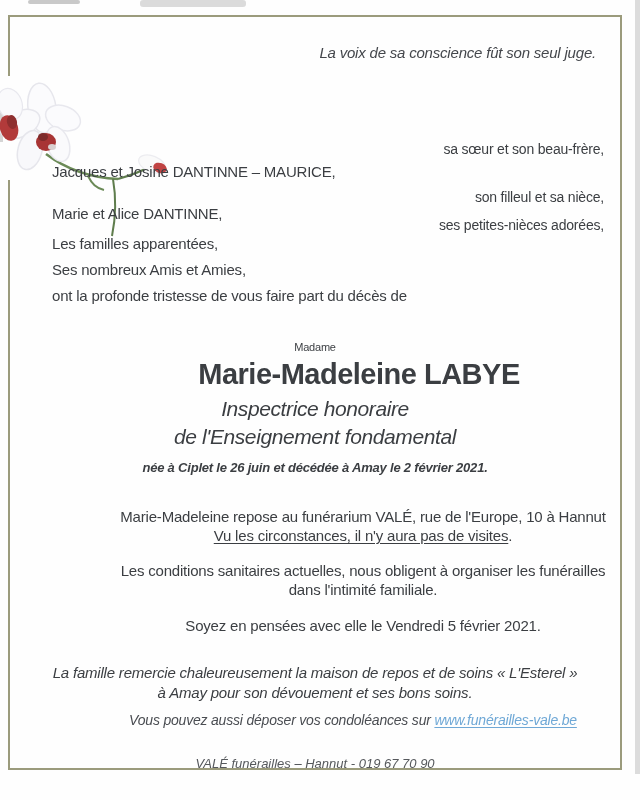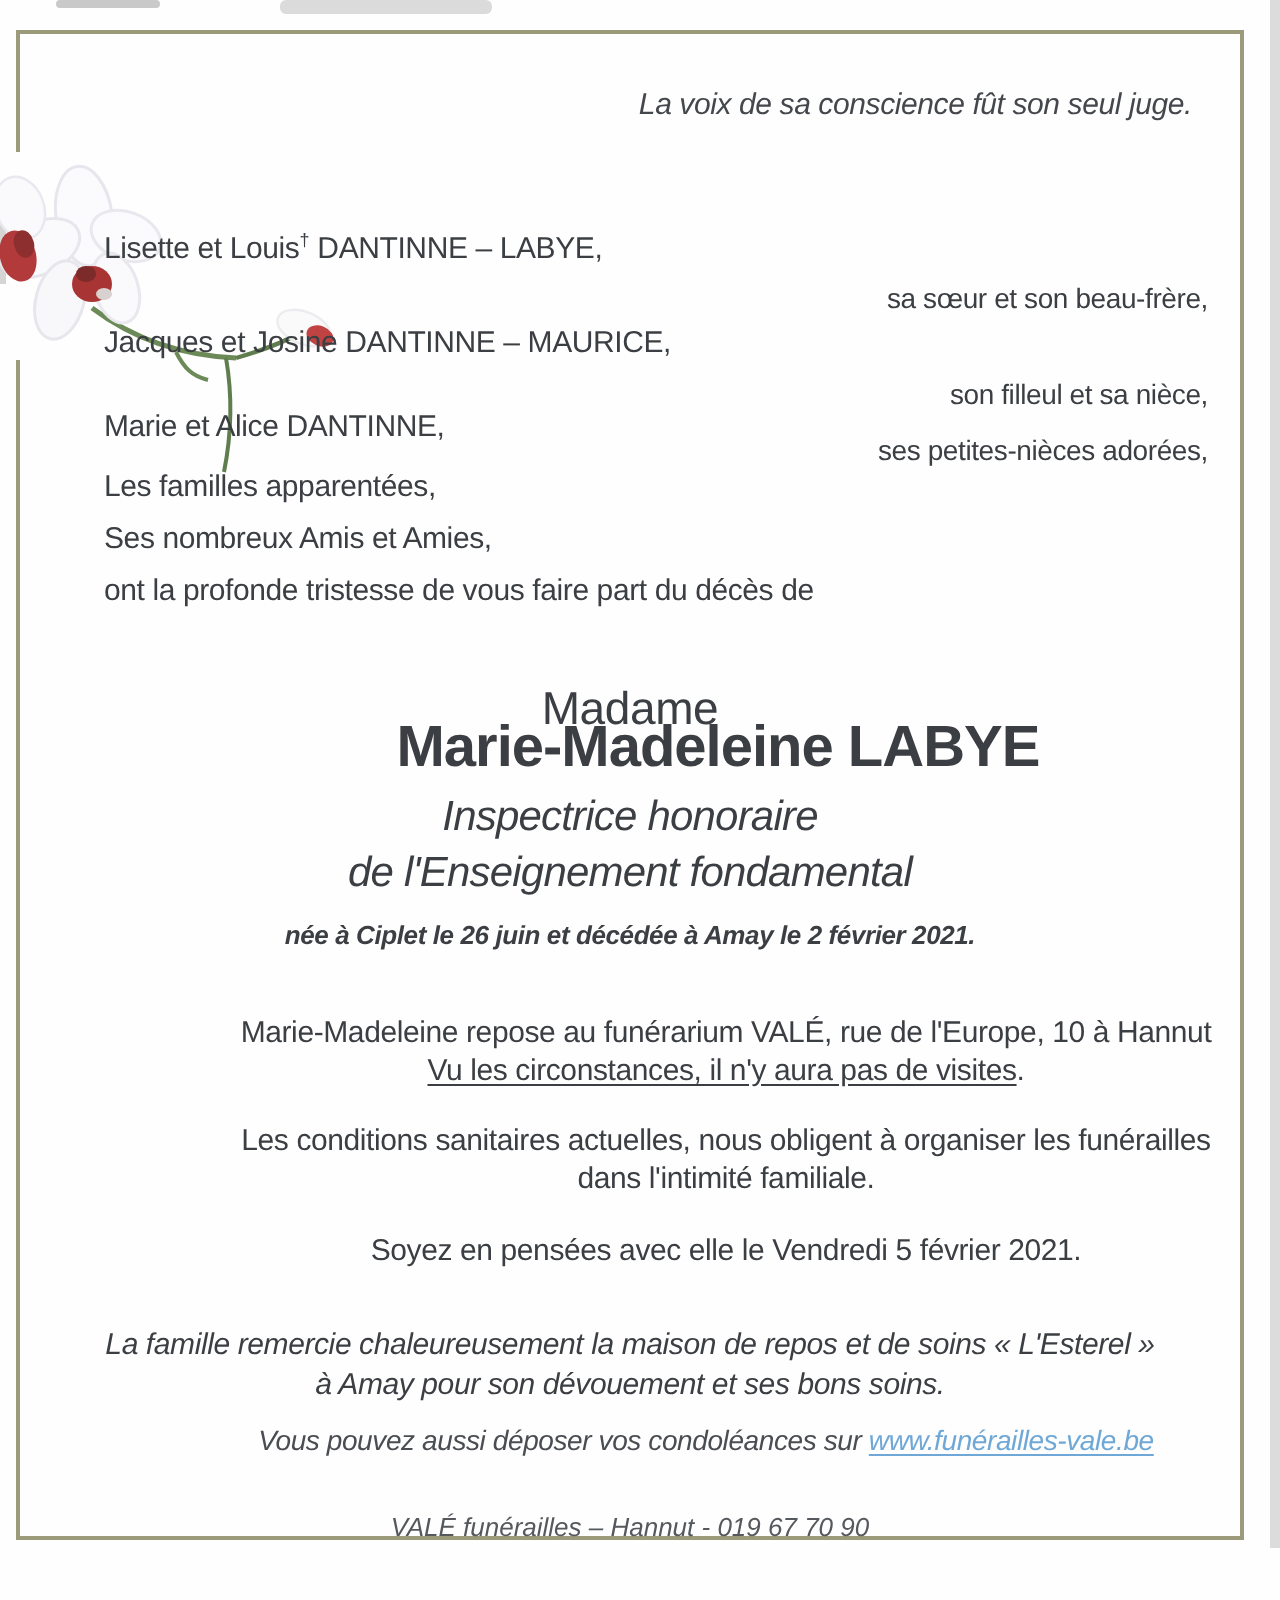--- a/index.html
+++ b/index.html
@@ -13,21 +13,21 @@
   }
   .scan-strip-right{position:absolute;right:0;top:0;width:5px;height:774px;background:#dcdcdc;}
   .scan-mark-1{position:absolute;left:28px;top:0;width:52px;height:4px;background:#c9c9c9;border-radius:2px;}
   .scan-mark-2{position:absolute;left:140px;top:0;width:106px;height:7px;background:#cfcfcf;border-radius:3px;opacity:.75;}
   .line{position:absolute;white-space:nowrap;letter-spacing:-0.2px;}
   .quote{top:44px;right:44px;font-size:15px;font-style:italic;color:#44474c;}
   .left-col{left:52px;font-size:15px;}
   .rel{right:36px;font-size:14px;text-align:right;}
   .centered{left:8px;width:614px;text-align:center;white-space:nowrap;}
   .dagger{font-size:9px;vertical-align:6px;letter-spacing:0;}
-  .deceased-title{top:341px;font-size:23px;}
+  .deceased-title{top:341px;font-size:11px;}
   .deceased-name{top:358px;font-size:29px;font-weight:700;letter-spacing:-0.5px;padding-left:44px;}
   .role{font-size:21px;font-style:italic;font-weight:400;letter-spacing:-0.4px;}
   .dates{top:460px;font-size:13px;font-style:italic;font-weight:700;letter-spacing:-0.2px;}
   .body-line{font-size:15px;padding-left:48px;}
   .uline{text-decoration:underline;text-underline-offset:2px;}
   .thanks{font-size:15px;font-style:italic;}
   .condol{top:712px;font-size:14px;font-style:italic;color:#4a4d52;padding-left:38px;}
   .condol a{color:#6fa8d6;text-decoration:underline;text-underline-offset:2px;font-style:italic;}
   .footer{top:756px;font-size:13px;font-style:italic;color:#55585c;letter-spacing:0;}
   .flower{position:absolute;left:0;top:76px;width:180px;height:166px;}
@@ -64,23 +64,20 @@
     <ellipse cx="46" cy="66" rx="10" ry="9" fill="#a83434"></ellipse>
     <ellipse cx="43" cy="61" rx="5" ry="4" fill="#7d2a2a"></ellipse>
     <ellipse cx="52" cy="71" rx="4" ry="3" fill="#d9d0d0"></ellipse>
 
     <ellipse cx="152" cy="88" rx="14" ry="8" fill="#fafafa" stroke="#ececf0" stroke-width="1.2" transform="rotate(22 152 88)"></ellipse>
     <ellipse cx="160" cy="92" rx="7" ry="5" fill="#c04343" transform="rotate(22 160 92)"></ellipse>
   </svg>
 
   <div class="line quote">La voix de sa conscience fût son seul juge.</div>
 
-  <div class="line left-col" style="top:115px;">
-    <span>Lisette et Louis</span><span class="dagger">†</span><span> DANTINNE – LABYE,</span>
-  </div>
   <div class="line rel" style="top:141px;">sa sœur et son beau-frère,</div>
 
   <div class="line left-col" style="top:163px;">Jacques et Josine DANTINNE – MAURICE,</div>
   <div class="line rel" style="top:189px;">son filleul et sa nièce,</div>
 
   <div class="line left-col" style="top:205px;">Marie et Alice DANTINNE,</div>
   <div class="line rel" style="top:217px;">ses petites-nièces adorées,</div>
 
   <div class="line left-col" style="top:235px;">Les familles apparentées,</div>
   <div class="line left-col" style="top:261px;">Ses nombreux Amis et Amies,</div>

